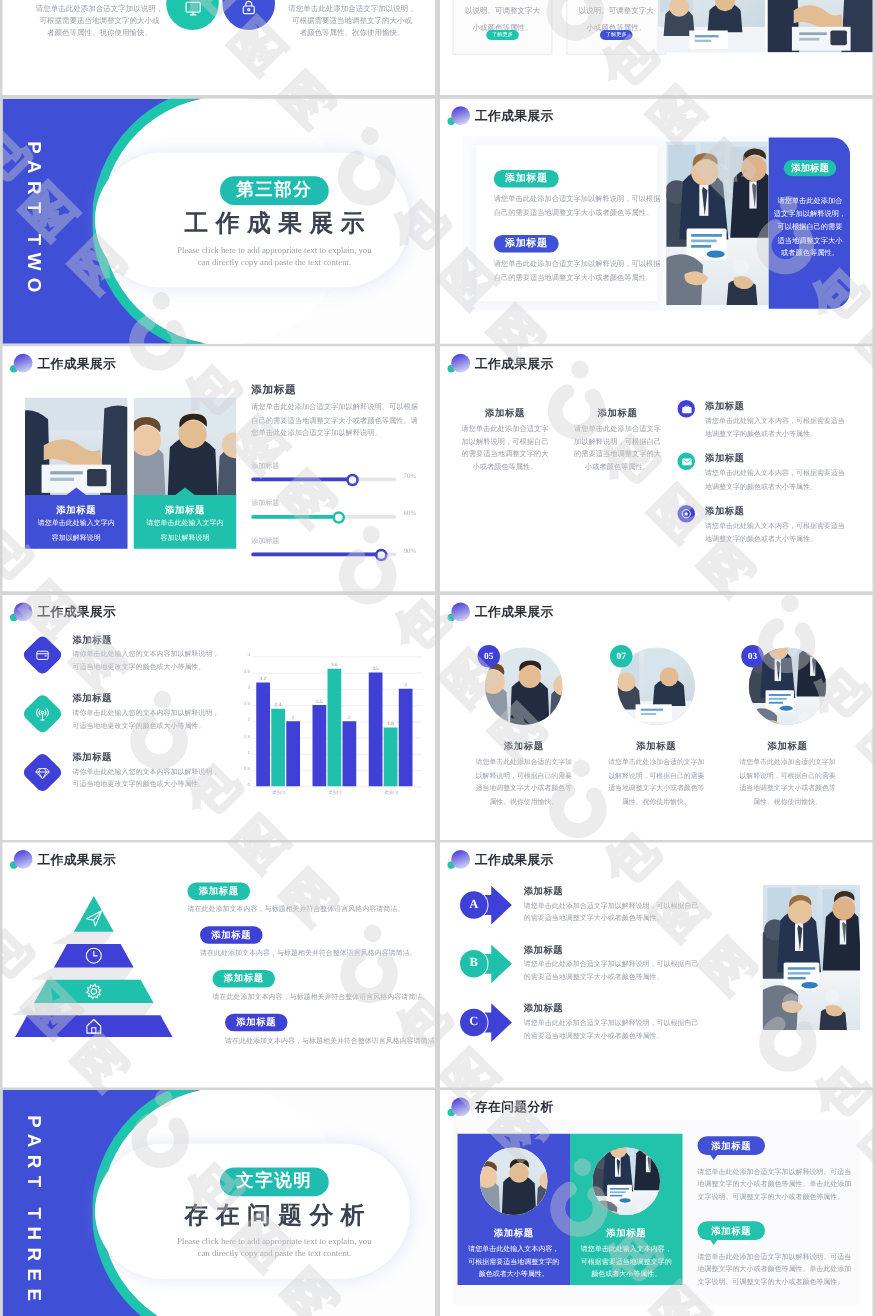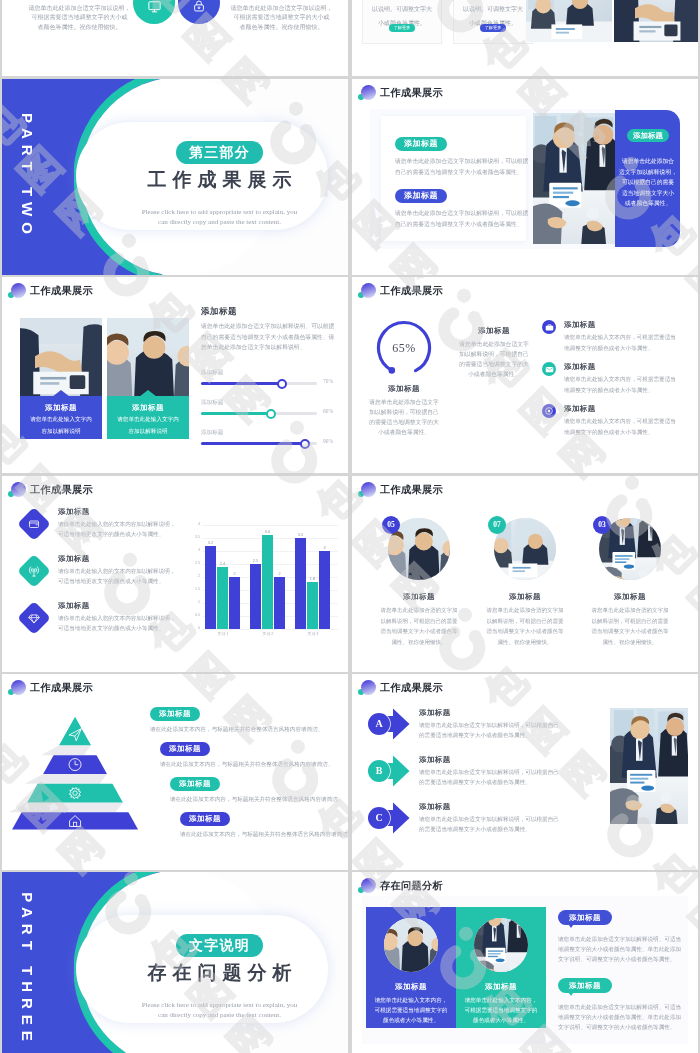--- a/index.html
+++ b/index.html
@@ -52,21 +52,21 @@
   .pd-pill{position:absolute;left:74px;top:43px;width:252px;height:108px;border-radius:54px;background:#fff;
      box-shadow:0 0 14px rgba(140,165,225,.28);}
   .pd-label{position:absolute;left:-65px;top:89px;width:180px;text-align:center;color:#fff;font-weight:bold;font-size:15px;
      letter-spacing:6px;transform:rotate(90deg);transform-origin:center;font-family:"Liberation Sans",sans-serif;line-height:17px;}
   .pd-body{position:absolute;left:110px;top:62px;width:215px;text-align:center;}
   .pd-badge{display:inline-block;background:#21bcb0;color:#fff;font-family:"Liberation Serif",serif;font-weight:bold;
      font-size:14px;line-height:23px;height:23px;padding:0 13px;border-radius:11.5px;letter-spacing:1.2px;}
   .pd-title{font-family:"Liberation Serif",serif;font-weight:bold;font-size:19px;color:#3c4250;letter-spacing:6px;margin-top:5px;
      margin-left:6px;line-height:22px;}
   .pd-sub{font-family:"Liberation Serif",serif;font-size:7px;color:#9aa0ab;line-height:10px;}
-  .pd-sub.first{margin-top:16px;}
+  .pd-sub.first{margin-top:4px;}
   
   .s10bg{position:absolute;left:10px;top:24px;width:326px;height:148px;background:#fbfbfe;}
   .s10card{position:absolute;top:35px;width:90px;height:121px;text-align:center;}
   .s10c1{left:14px;background:#4250d6;}
   .s10c2{left:104px;background:#22c2ab;}
   .s10circ{width:54px;height:54px;border-radius:50%;margin:11px auto 0;overflow:hidden;background:#e1e6ea;}
   .s10circ svg{display:block;width:100%;height:100%;}
   .s10t{font-family:"Liberation Serif",serif;font-weight:bold;font-size:7.5px;color:#fff;margin-top:10px;letter-spacing:.5px;}
   .s10l{font-family:"Liberation Serif",serif;font-size:5.6px;color:#fff;line-height:10px;margin-top:3px;white-space:nowrap;}
   .s10right{position:absolute;left:206px;top:34px;width:132px;}
@@ -457,27 +457,20 @@
 
 <div class="slide col-r r2">
   <div class="shead">
     <div class="dotwrap">
       <div class="smalldot"></div>
       <div class="bigdot"></div>
     </div>
     <div class="htxt">工作成果展示</div>
   </div>
   <div class="s4donut s4d1">
-    <div class="s4ring">
-          <svg viewBox="0 0 58 58">
-            <path d="M16.79 51.39 A25.5 25.5 0 1 1 40.62 51.70" fill="none" stroke="#3f41d6" stroke-width="3.2" stroke-linecap="round"></path>
-            <circle cx="16.79" cy="51.39" r="3.3" fill="#3f41d6"></circle>
-          </svg>
-      <div class="s4pct">65%</div>
-    </div>
     <div class="s4t">添加标题</div>
     <div class="s4l">
       <div>请您单击此处添加合适文字</div>
       <div>加以解释说明，可根据自己</div>
       <div>的需要适当地调整文字的大</div>
       <div>小或者颜色等属性。</div>
     </div>
   </div>
   <div class="s4donut s4d2">
     <div class="s4t">添加标题</div>

